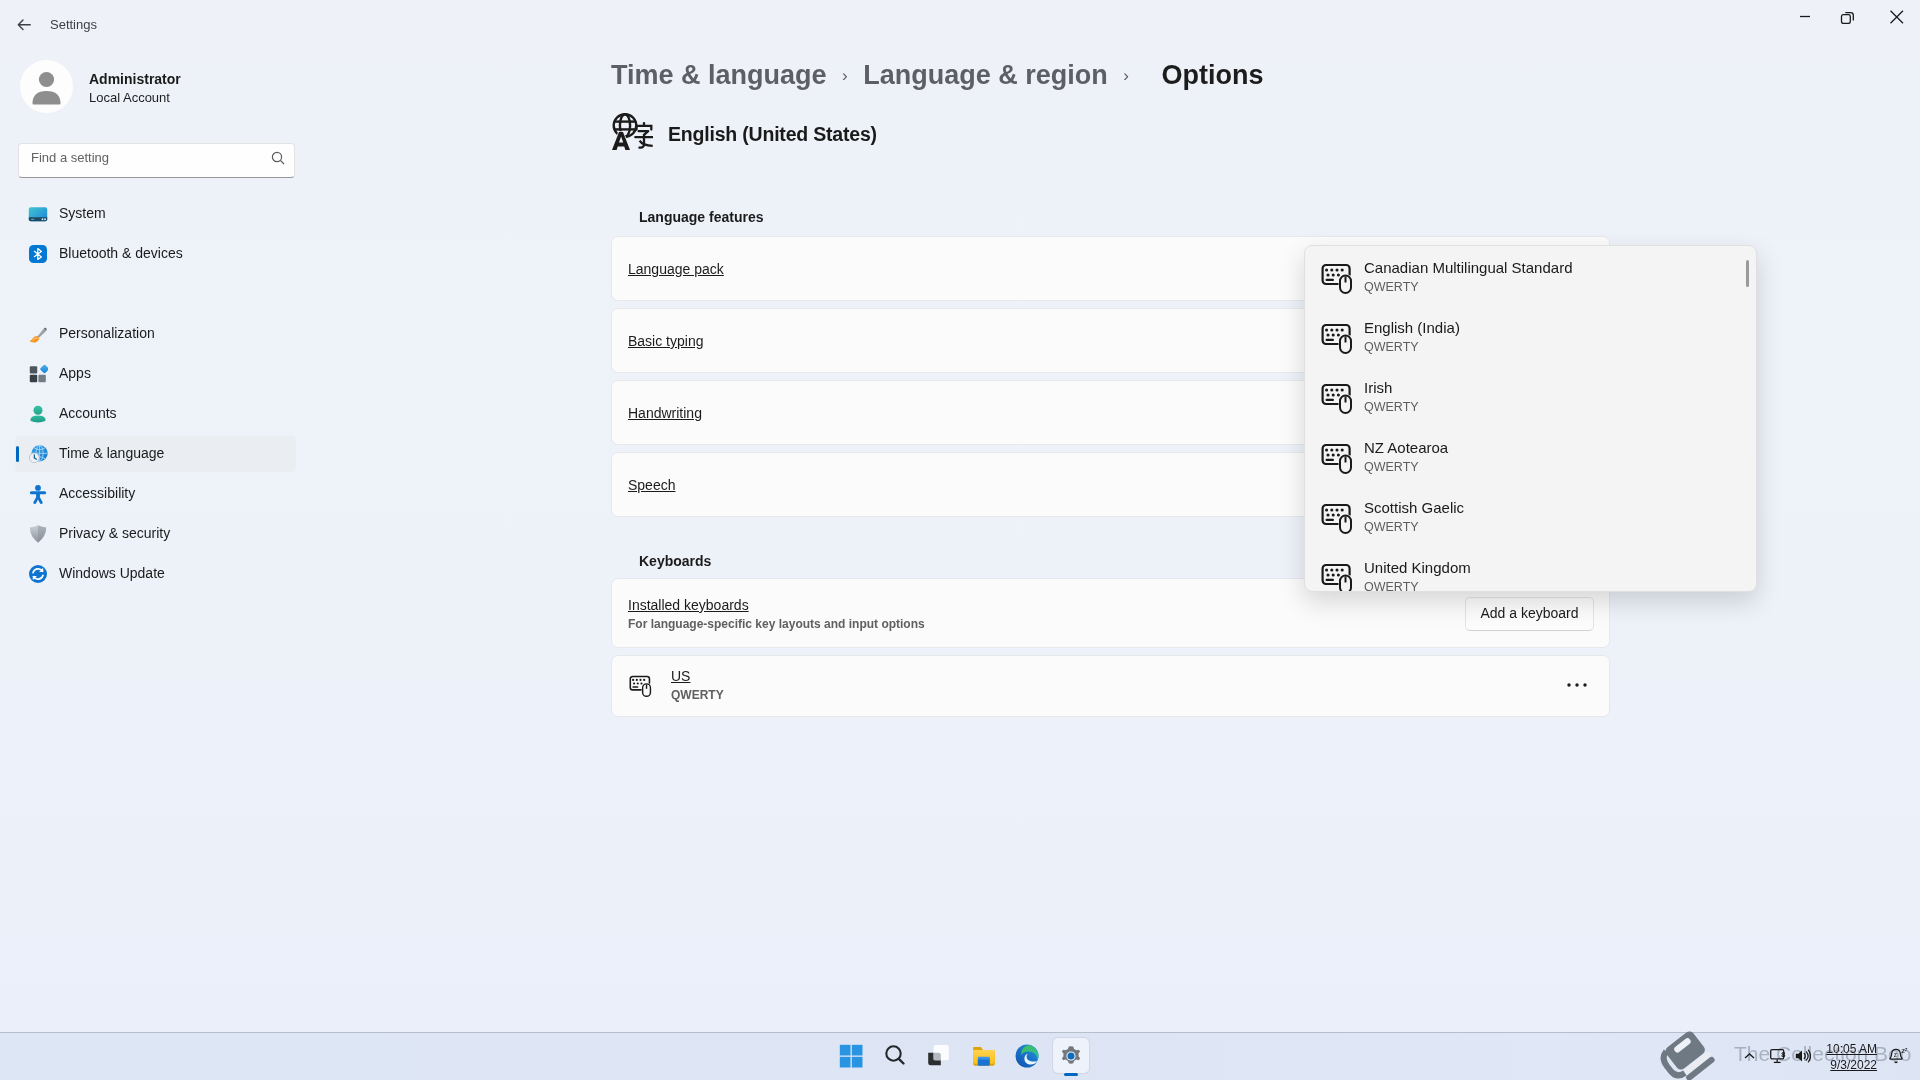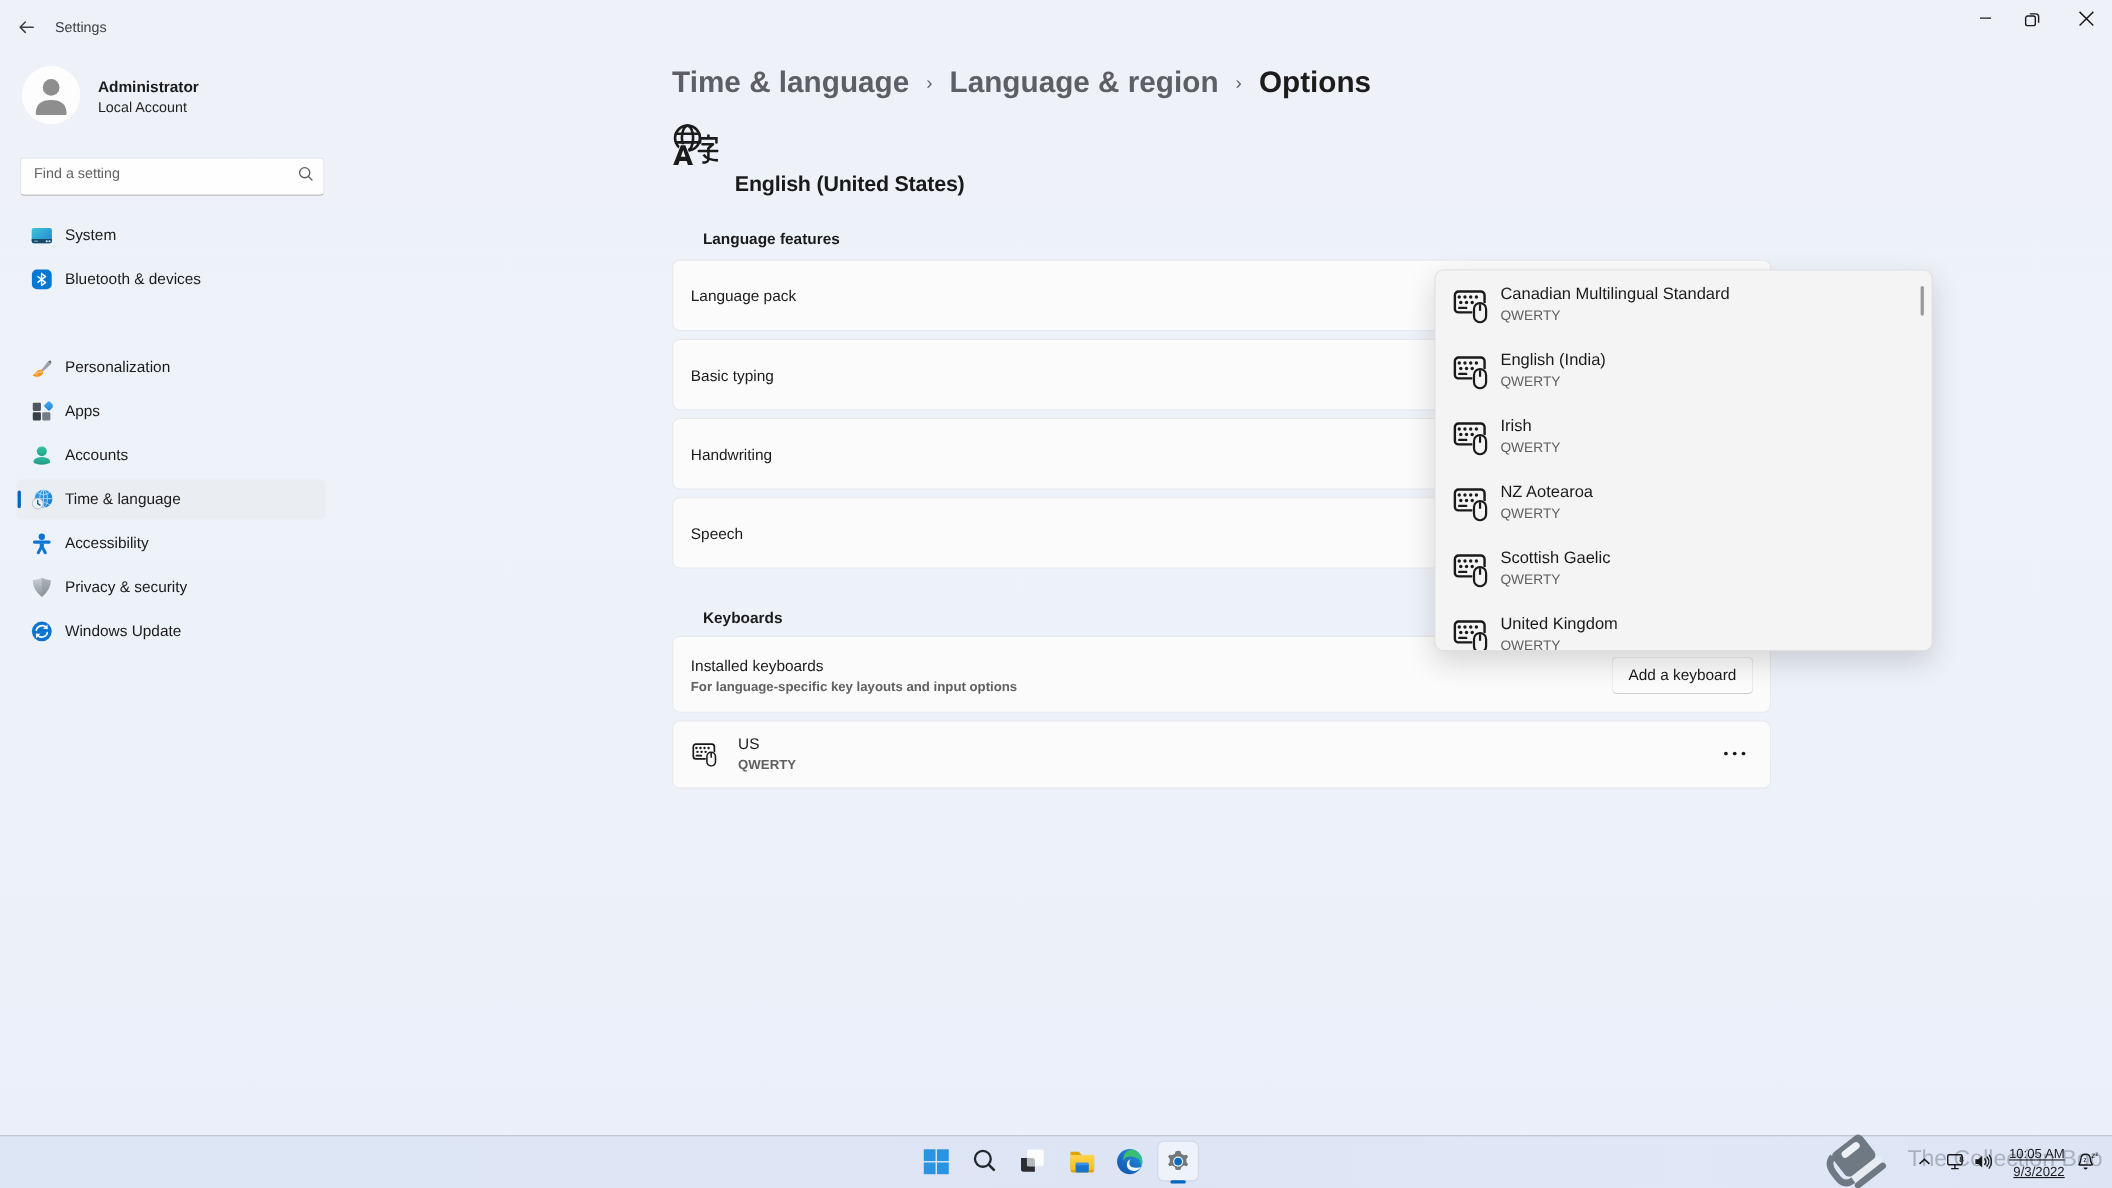--- a/index.html
+++ b/index.html
@@ -19,26 +19,26 @@
   #searchbox .ph { position:absolute; left:12px; top:6px; font-size:13px; color:#626262; }
   .navitem { position:absolute; left:15px; width:281px; height:36px; border-radius:5px; }
   .navitem .lbl { position:absolute; left:44px; top:9px; font-size:14px; color:#1b1b1b; }
   .navitem .ic { position:absolute; left:13px; top:8px; width:20px; height:20px; }
   .navitem.sel { background:#eaedf1; }
   .navitem.sel .pill { position:absolute; left:1px; top:10px; width:3px; height:16px; border-radius:2px; background:#0067c0; }
 
   
   #crumbs { left:611px; top:60px; font-size:27px; font-weight:600; color:#5d5f64; white-space:nowrap; }
   #crumbs .sep { display:inline-block; font-size:17px; color:#5d5f64; vertical-align:3px; margin:0 8px; font-weight:400;}
-  #crumbs .cur { color:#1c1c1c; }
+  #crumbs .cur { color:#1c1c1c;margin-left:17px; }
   #langhdr-ic { left:611px; top:112px; width:42px; height:38px; }
-  #langhdr-tx { left:668px; top:123px; font-size:19.5px; letter-spacing:-0.2px; font-weight:600; color:#1a1a1a;margin-top:34px; }
+  #langhdr-tx { left:668px; top:123px; font-size:19.5px; letter-spacing:-0.2px; font-weight:600; color:#1a1a1a; }
   .sechdr { position:absolute; left:639px; font-size:14px; font-weight:600; color:#1b1b1b; }
   .card { position:absolute; left:611px; width:999px; background:#fbfbfc; border:1px solid #e7e8ec; border-radius:7px; }
-  .card .t { position:absolute; left:16px; font-size:14px; color:#1b1b1b; }
+  .card .t { position:absolute; left:16px; font-size:14px; color:#1b1b1b;text-decoration:underline; }
   .card .s { position:absolute; left:16px; font-size:12px; color:#606060;font-weight:bold; }
 
   #btn-add { position:absolute; left:1465px; top:597px; width:129px; height:34px; background:#fcfcfd; border:1px solid #e3e4e8; border-bottom-color:#d0d0d4; border-radius:5px; font-size:14px; color:#1b1b1b; text-align:center; line-height:31px; }
 
   
   #flyout { left:1304px; top:245px; width:453px; height:347px; background:#f4f4f4; border:1px solid #e0e0e0; border-radius:8px; box-shadow:0 10px 26px rgba(0,0,0,.15); overflow:hidden; }
   .fi { position:absolute; left:0; width:100%; height:60px; }
   .fi .kbic { position:absolute; left:16px; top:9px; width:32px; height:31px; }
   .fi .t { position:absolute; left:59px; top:5px; font-size:15px; color:#1a1a1a; }
   .fi .s { position:absolute; left:59px; top:26px; font-size:12.5px; color:#5d5d5d; }

